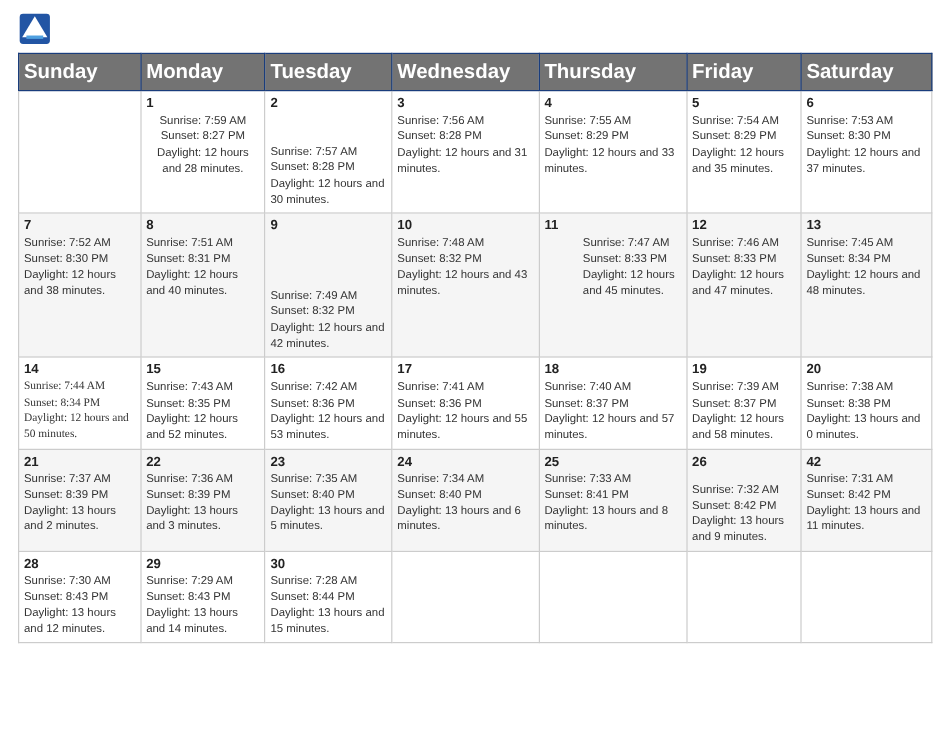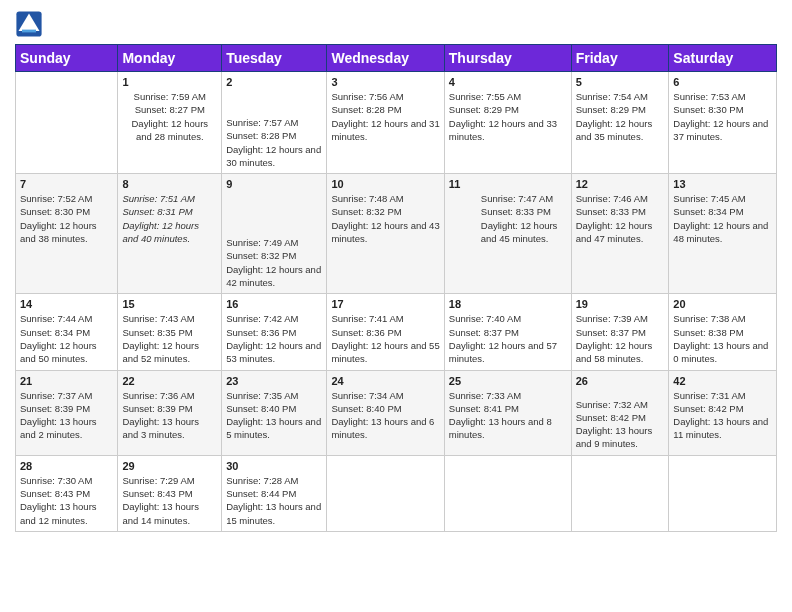--- a/index.html
+++ b/index.html
@@ -52,25 +52,25 @@
     .subtitle {
       font-size: 14px;
       color: #444;
     }
     table {
       width: 100%;
       border-collapse: collapse;
       font-size: 10px;
     }
     thead tr th {
-      background: #6d28d9;
+      background: #737373;
       color: #fff;
       padding: 5px 4px;
       text-align: left;
-      font-size: 14px;
+      font-size: 17px;
       font-weight: bold;
       border: 1px solid #1a3d7c;
     }
     tbody tr td {
       border: 1px solid #ccc;
       padding: 4px 4px;
       vertical-align: top;
       font-size: 9.5px;
       color: #222;
       background: #fff;
@@ -172,21 +172,21 @@
         </tr>
         <tr>
           <td>
             <span class="day-num">7</span>
             <div class="cell-text" style="white-space: pre-line;">Sunrise: 7:52 AM
 Sunset: 8:30 PM
 Daylight: 12 hours and 38 minutes.</div>
           </td>
           <td>
             <span class="day-num">8</span>
-            <div class="cell-text" style="white-space: pre-line; font-style: italic;">Sunrise: 7:51 AM
+            <div class="cell-text" style="white-space: pre-line;">Sunrise: 7:51 AM
 Sunset: 8:31 PM
 Daylight: 12 hours and 40 minutes.</div>
           </td>
           <td>
             <span class="day-num">9</span>
             <div class="cell-text" style="white-space: pre-line; margin-top: 46px;">Sunrise: 7:49 AM
 Sunset: 8:32 PM
 Daylight: 12 hours and 42 minutes.</div>
           </td>
           <td>
@@ -210,21 +210,21 @@
           <td>
             <span class="day-num">13</span>
             <div class="cell-text" style="white-space: pre-line;">Sunrise: 7:45 AM
 Sunset: 8:34 PM
 Daylight: 12 hours and 48 minutes.</div>
           </td>
         </tr>
         <tr>
           <td>
             <span class="day-num">14</span>
-            <div class="cell-text" style="white-space: pre-line;">Sunrise: 7:44 AM
+            <div class="cell-text" style="white-space: pre-line; font-family: Liberation Serif, serif;">Sunrise: 7:44 AM
 Sunset: 8:34 PM
 Daylight: 12 hours and 50 minutes.</div>
           </td>
           <td>
             <span class="day-num">15</span>
             <div class="cell-text" style="white-space: pre-line;">Sunrise: 7:43 AM
 Sunset: 8:35 PM
 Daylight: 12 hours and 52 minutes.</div>
           </td>
           <td>

